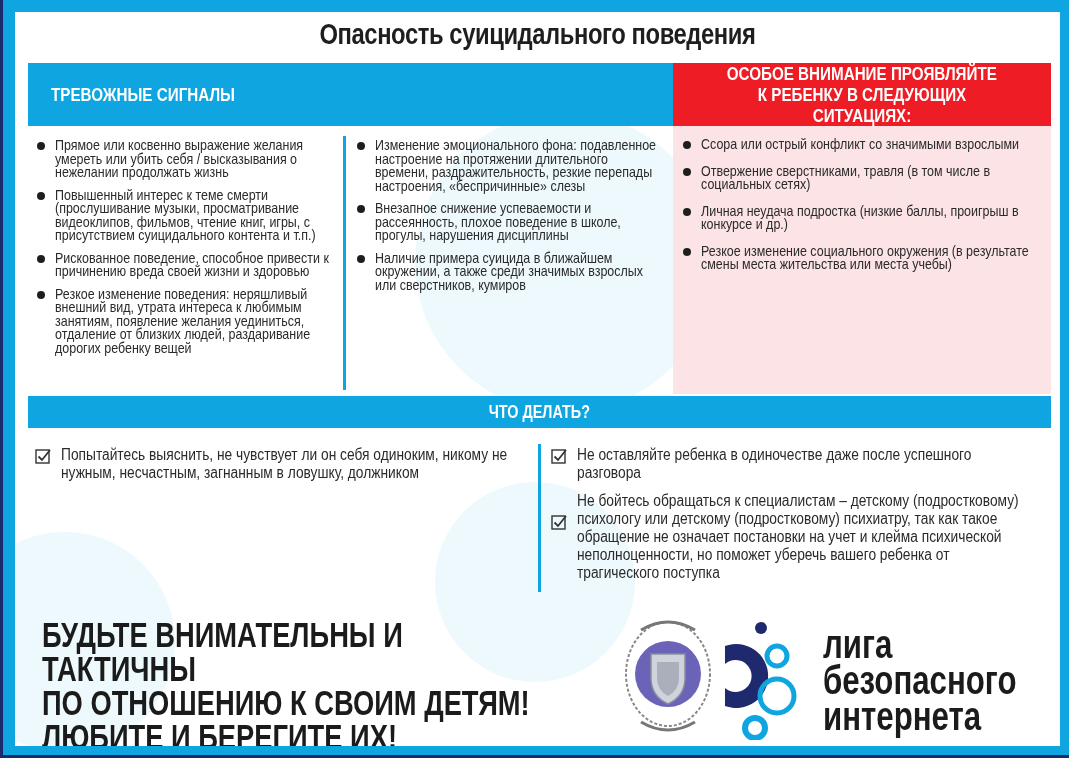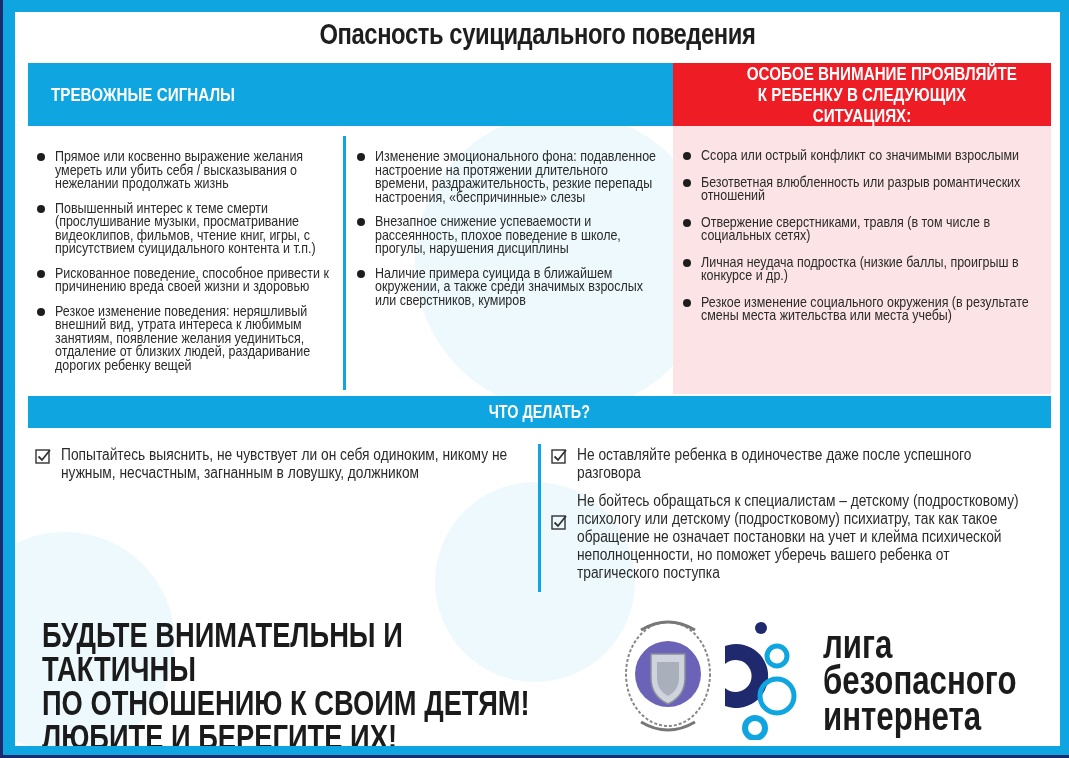--- a/index.html
+++ b/index.html
@@ -22,41 +22,40 @@
     font-size: 29px; letter-spacing: -0.5px; color: #1e1e1e;
     transform: scaleX(0.82); transform-origin: center;
   }
 
   .hdr-blue {
     position: absolute; left: 13px; top: 51px; width: 740px; height: 63px;
     background: #0ea5e0; color: #fff; display: flex; align-items: center; justify-content: flex-start;
   }
   .hdr-red {
     position: absolute; left: 658px; top: 51px; width: 378px; height: 63px;
-    background: #ee1c24; color: #fff; display: flex; flex-direction: column; align-items: flex-end; justify-content: center;
+    background: #ee1c24; color: #fff; display: flex; flex-direction: column; align-items: center; justify-content: center;
   }
   .hdr-text {
     font-weight: bold; font-size: 19px; letter-spacing: 0; text-align: center; line-height: 21px;
     transform: scaleX(0.8);
   }
 
   .pink-panel {
     position: absolute; left: 658px; top: 114px; width: 378px; height: 268px;
     background: #fce4e6;
   }
 
   .col { position: absolute; }
   .col-divider { position: absolute; width: 3px; background: #0ea5e0; }
 
   ul.bullets { list-style: none; }
   ul.bullets li {
     position: relative; padding-left: 20px; margin-bottom: 9px;
     font-size: 14.5px; line-height: 13.5px; color: #2a2a2a;
     transform-origin: left top;
-    margin-top: 11px;
   }
   ul.bullets li .txt { display: inline-block; transform: scaleX(0.86); transform-origin: left top; width: 116%; }
   ul.bullets li::before {
     content: ""; position: absolute; left: 2px; top: 3px; width: 8px; height: 8px;
     border-radius: 50%; background: #1e1e1e;
   }
 
   .hdr-what {
     position: absolute; left: 13px; top: 384px; width: 1023px; height: 32px;
     background: #0ea5e0; color: #fff; display: flex; align-items: center; justify-content: center;
@@ -121,21 +120,20 @@
       <ul class="bullets">
         <li><span class="txt">Изменение эмоционального фона: подавленное настроение на протяжении длительного времени, раздражительность, резкие перепады настроения, «беспричинные» слезы</span></li>
         <li><span class="txt">Внезапное снижение успеваемости и рассеянность, плохое поведение в школе, прогулы, нарушения дисциплины</span></li>
         <li><span class="txt">Наличие примера суицида в ближайшем окружении, а также среди значимых взрослых или сверстников, кумиров</span></li>
       </ul>
     </div>
 
     <div class="col" style="left:666px;top:126px;width:350px;">
       <ul class="bullets" style="">
         <li style="margin-bottom:13px;"><span class="txt">Ссора или острый конфликт со значимыми взрослыми</span></li>
-        <li style="margin-bottom:13px;"><span class="txt">Безответная влюбленность или разрыв романтических отношений</span></li>
         <li style="margin-bottom:13px;"><span class="txt">Отвержение сверстниками, травля (в том числе в социальных сетях)</span></li>
         <li style="margin-bottom:13px;"><span class="txt">Личная неудача подростка (низкие баллы, проигрыш в конкурсе и др.)</span></li>
         <li style="margin-bottom:13px;"><span class="txt">Резкое изменение социального окружения (в результате смены места жительства или места учебы)</span></li>
       </ul>
     </div>
 
     <div class="hdr-what">
       <span class="hdr-text" style="font-size:18px;">ЧТО ДЕЛАТЬ?</span>
     </div>
 

